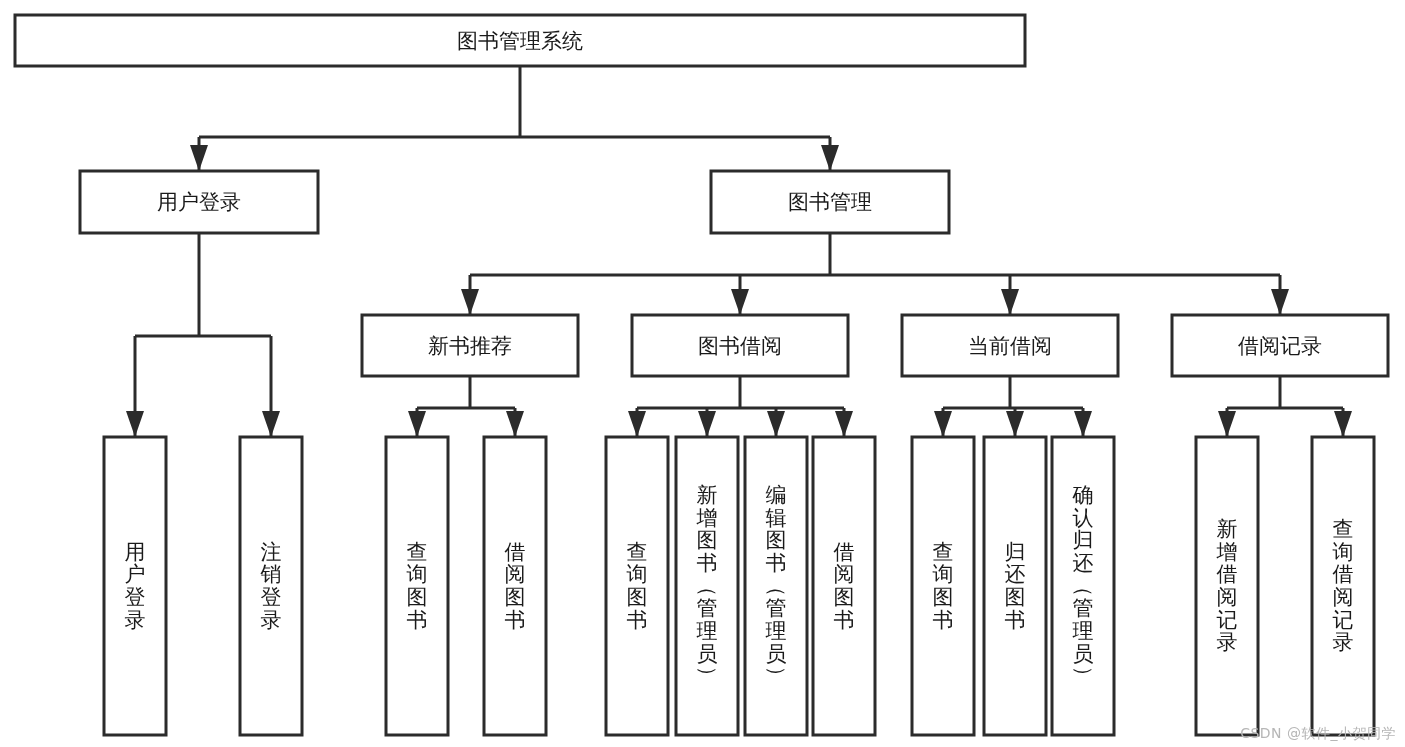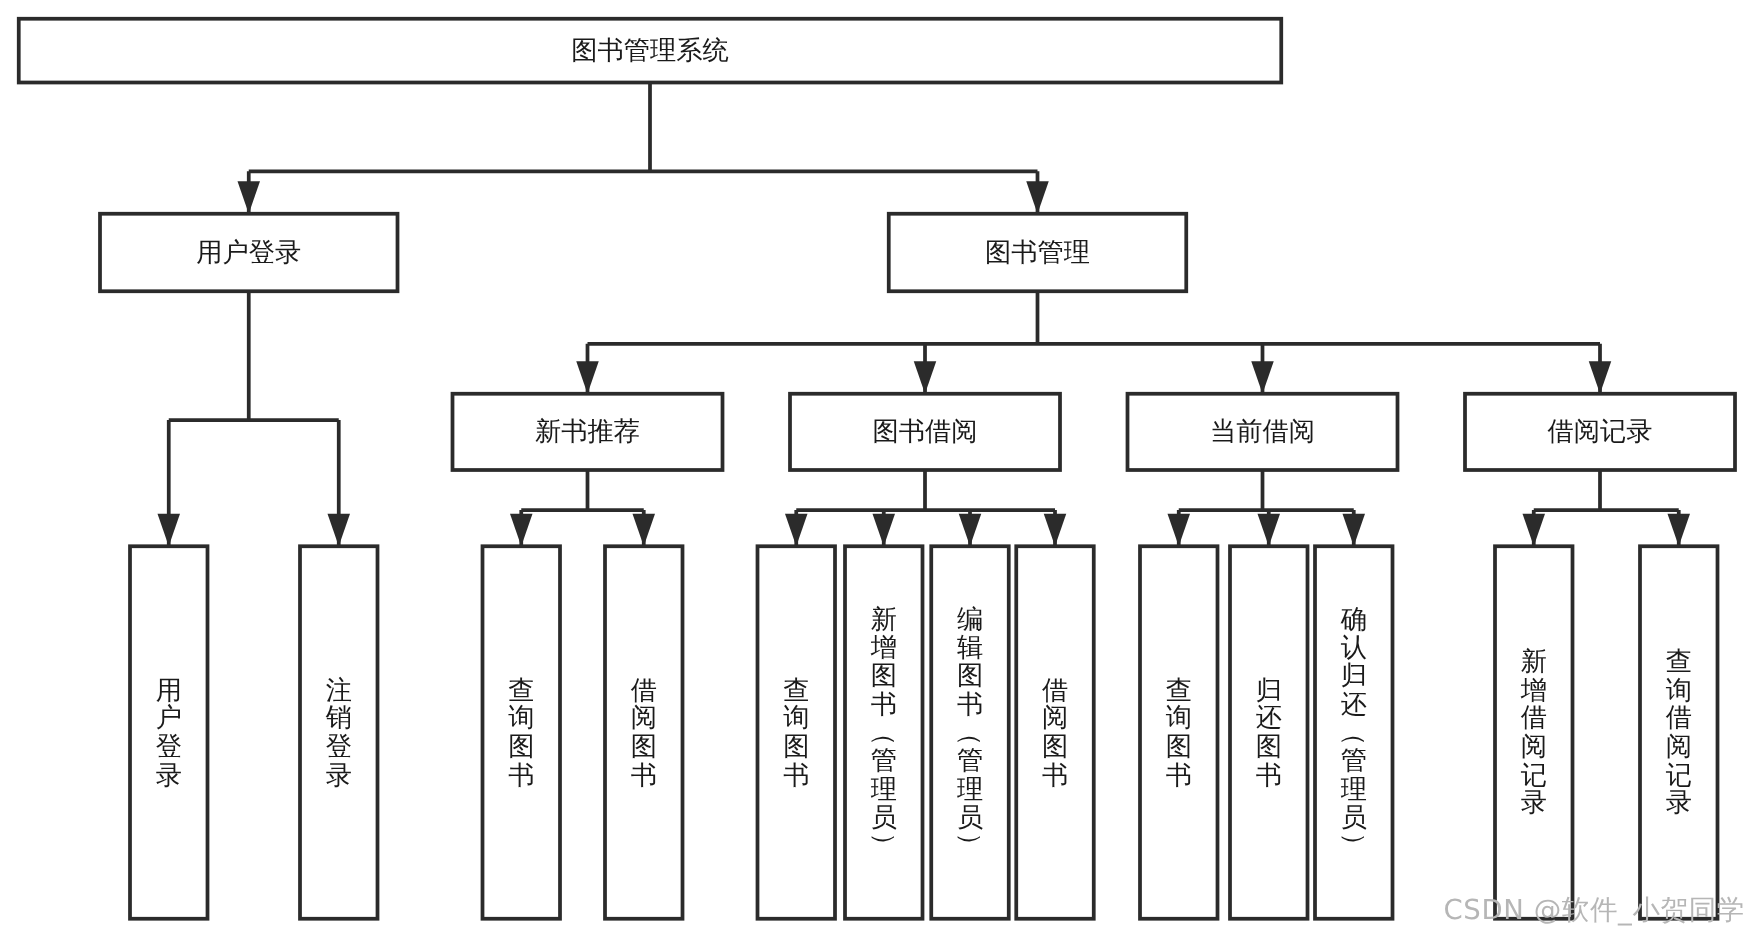--- a/index.html
+++ b/index.html
@@ -69,21 +69,21 @@
   .vlabel span.rot {
     display: block;
     text-align: center;
     transform: rotate(90deg);
   }
   #watermark {
     position: absolute;
     right: 8px;
     bottom: 4px;
     font-family: "DejaVu Sans", "Liberation Sans", sans-serif;
-    font-size: 22px;
+    font-size: 14px;
     color: #b6b6b6;
     letter-spacing: 0.5px;
     white-space: nowrap;
   }
 </style>
 </head>
 <body>
 
 <div id="diagram-root">
   <svg id="diagram-canvas" viewBox="0 0 1405 747" xmlns="http://www.w3.org/2000/svg">

